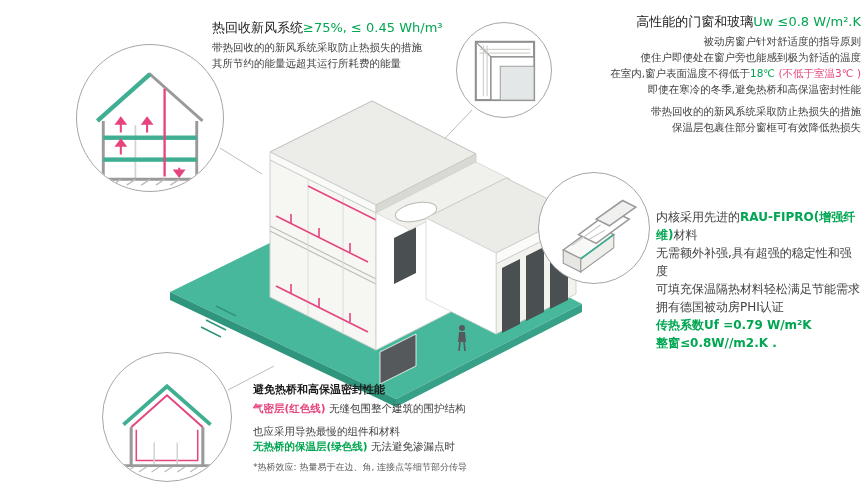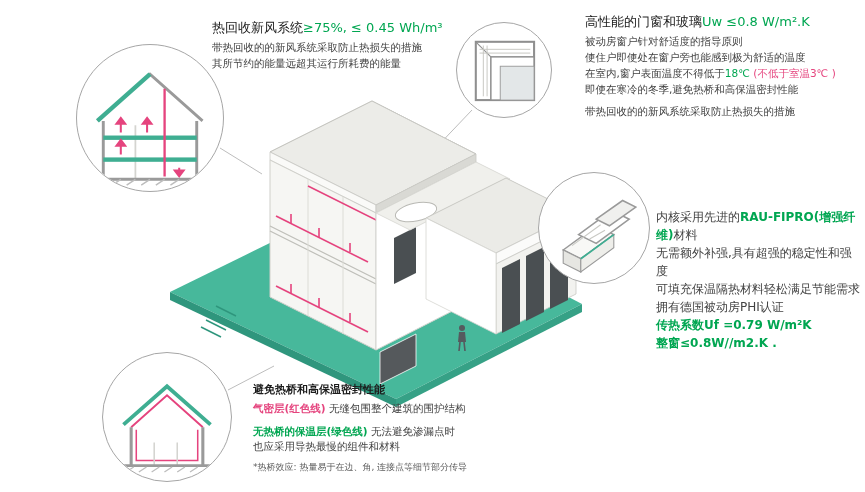--- a/index.html
+++ b/index.html
@@ -125,29 +125,30 @@
     <svg viewBox="0 0 100 100" width="94" height="94">
       <rect x="20" y="20" width="62" height="62" fill="#ffffff" stroke="#8f8f8f" stroke-width="2.2"></rect>
       <rect x="36" y="36" width="46" height="46" fill="#ffffff" stroke="#8f8f8f" stroke-width="1.6"></rect>
       <rect x="46" y="46" width="36" height="36" fill="#e3e7e8" stroke="#9a9a9a" stroke-width="1"></rect>
       <path d="M20,20 L36,36" stroke="#8f8f8f" stroke-width="1.2"></path>
       <path d="M24,28 h54 M24,32 h54" stroke="#c4c4c0" stroke-width="1"></path>
       <path d="M28,24 v54 M32,24 v54" stroke="#c4c4c0" stroke-width="1"></path>
     </svg>
   </div>
 
-  <div class="abs" style="left:585px;top:14px;width:276px;">
+  <div class="abs" style="left:585px;top:14px;width:276px;text-align:right;">
     <div class="title"><span>高性能的门窗和玻璃</span><span class="green">Uw ≤0.8 W/m².K</span></div>
     <div class="body">
       <div>被动房窗户针对舒适度的指导原则</div>
       <div>使住户即使处在窗户旁也能感到极为舒适的温度</div>
       <div><span>在室内,窗户表面温度不得低于</span><span class="green">18℃</span><span class="pink"> (不低于室温3℃ )</span></div>
       <div>即使在寒冷的冬季,避免热桥和高保温密封性能</div>
       <div class="gap"></div>
       <div>带热回收的的新风系统采取防止热损失的措施</div>
+      <div>保温层包裹住部分窗框可有效降低热损失</div>
     </div>
   </div>
 
   <div class="circle" style="left:538px;top:172px;width:112px;height:112px;">
     <svg viewBox="0 0 100 100" width="110" height="110">
       <path d="M22,70 L52,48 L68,56 L38,78 Z" fill="#f8f8f6" stroke="#9a9a9a" stroke-width="1.4"></path>
       <path d="M36,56 L66,34 L82,42 L52,64 Z" fill="#ffffff" stroke="#9a9a9a" stroke-width="1.4"></path>
       <path d="M52,42 L76,25 L88,31 L64,48 Z" fill="#f0f0ee" stroke="#9a9a9a" stroke-width="1.4"></path>
       <path d="M22,70 L22,82 L38,90 L38,78 Z" fill="#e6e6e2" stroke="#9a9a9a" stroke-width="1"></path>
       <path d="M38,78 L68,56 L68,68 L38,90 Z" fill="#eeeeea" stroke="#9a9a9a" stroke-width="1"></path>
@@ -177,19 +178,19 @@
       <path d="M14,88 L86,88" stroke="#9a9a9a" stroke-width="2.2"></path>
       <path d="M18,93 l6,-4 M28,93 l6,-4 M38,93 l6,-4 M48,93 l6,-4 M58,93 l6,-4 M68,93 l6,-4" stroke="#bdbdbd" stroke-width="1"></path>
     </svg>
   </div>
 
   <div class="abs" style="left:253px;top:383px;width:340px;">
     <div class="title-sm">避免热桥和高保温密封性能</div>
     <div class="body">
       <div><span class="pink-b">气密层(红色线)</span><span> 无缝包围整个建筑的围护结构</span></div>
       <div class="gap"></div>
+      <div>也应采用导热最慢的组件和材料</div>
       <div><span class="green-b">无热桥的保温层(绿色线)</span><span> 无法避免渗漏点时</span></div>
-      <div>也应采用导热最慢的组件和材料</div>
       <div class="footnote">*热桥效应: 热量易于在边、角, 连接点等细节部分传导</div>
     </div>
   </div>
 
 </div>
 
 </body></html>

